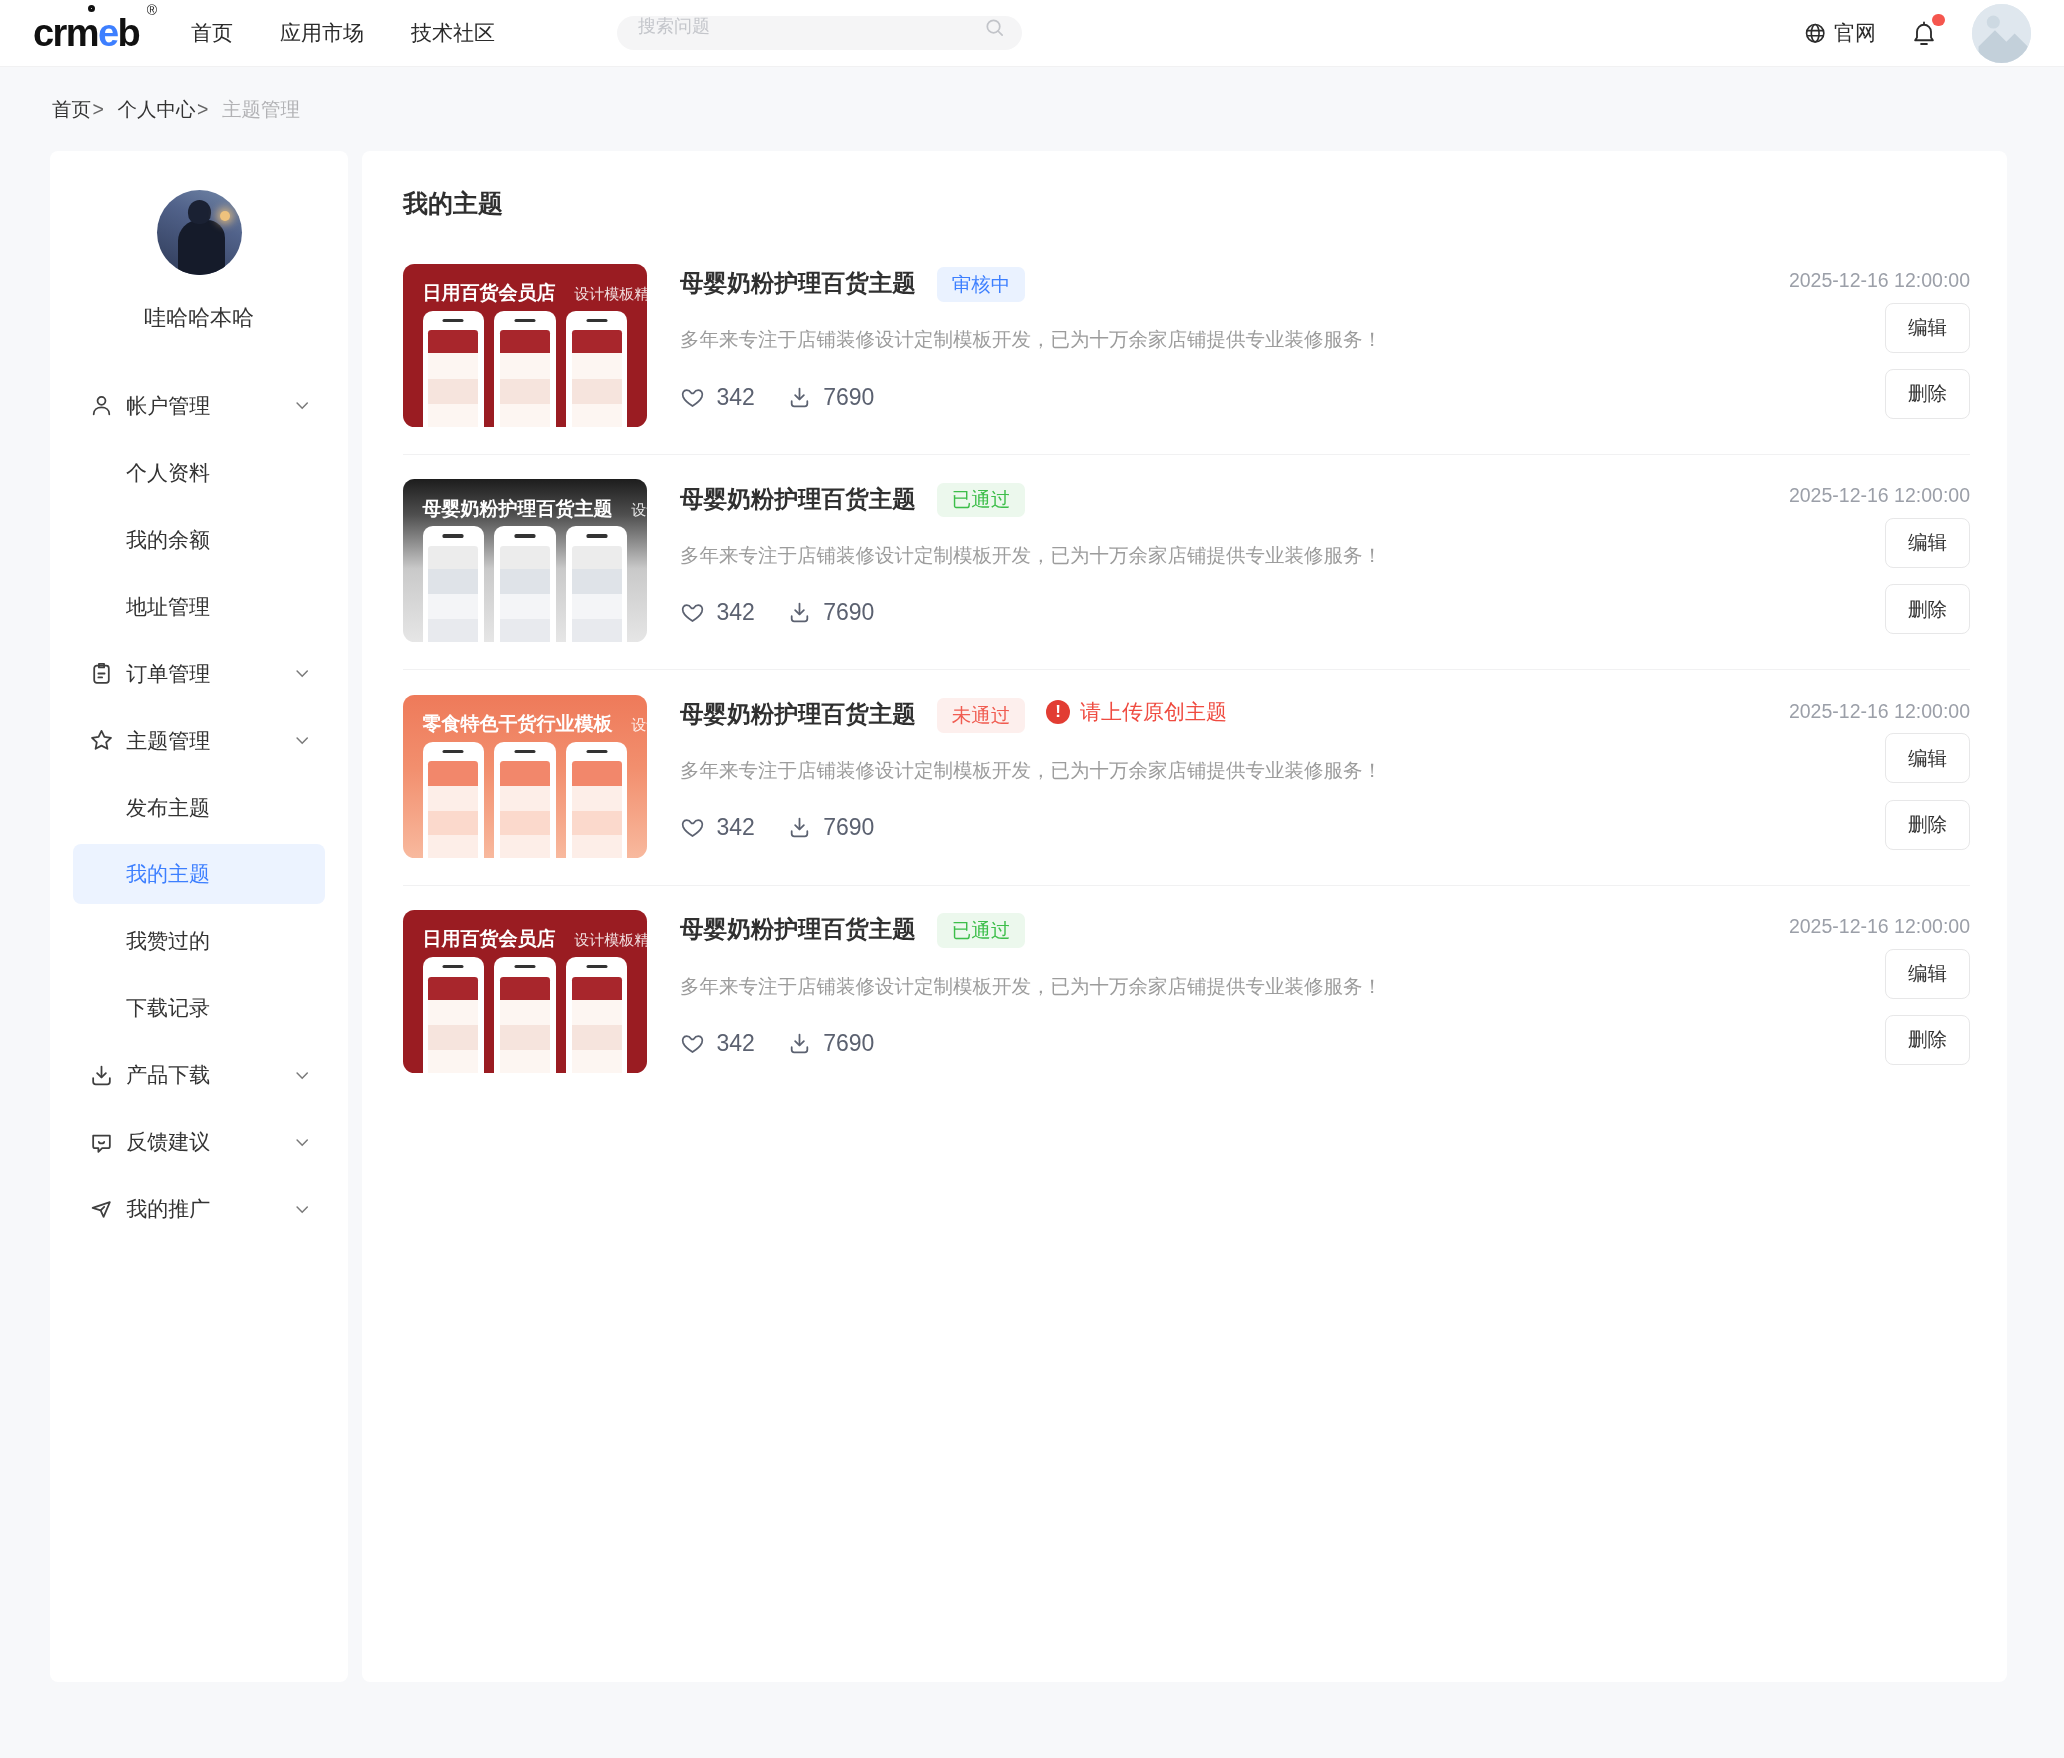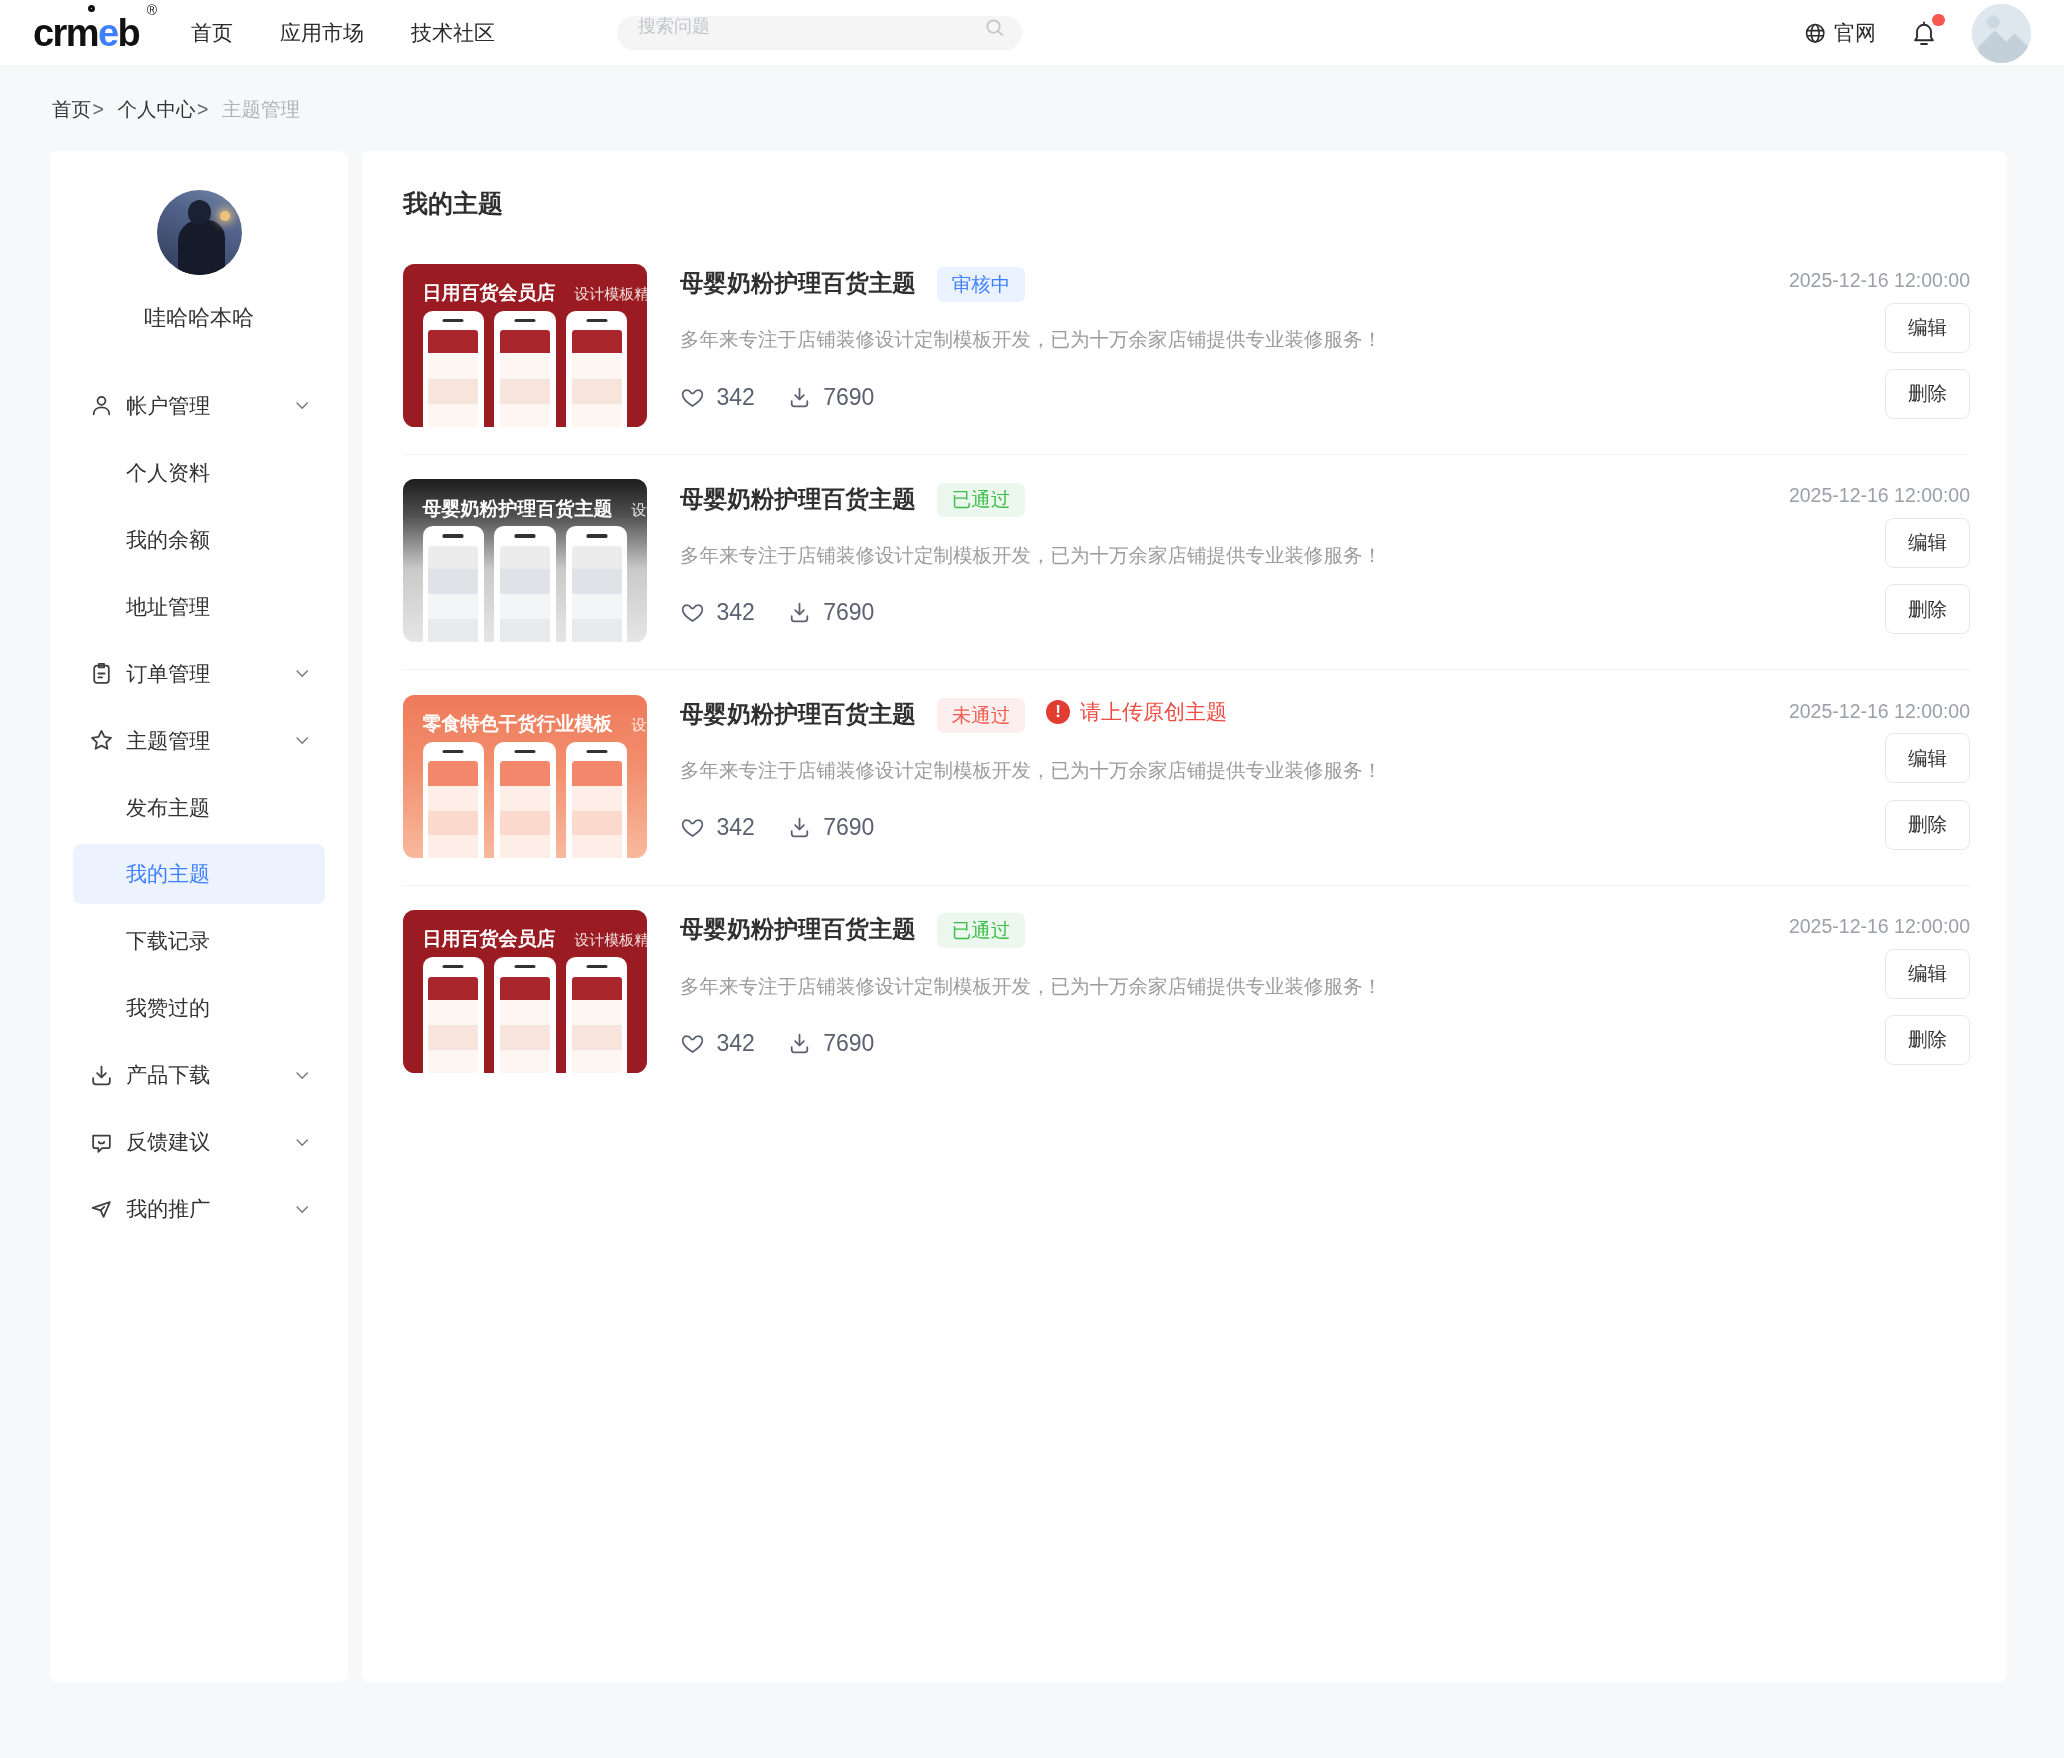--- a/index.html
+++ b/index.html
@@ -229,24 +229,24 @@
             <path d="M6 9.5l6 6 6-6"></path>
           </svg>
       </div>
       <div class="menu-sub">
         <span>发布主题</span>
       </div>
       <div class="menu-sub active">
         <span>我的主题</span>
       </div>
       <div class="menu-sub">
+        <span>我赞过的</span>
+      </div>
+      <div class="menu-sub">
         <span>下载记录</span>
-      </div>
-      <div class="menu-sub">
-        <span>我赞过的</span>
       </div>
 
       <div class="menu-group">
         <svg class="gicon" viewBox="0 0 24 24" fill="none" stroke="currentColor" stroke-width="1.7" stroke-linecap="round" stroke-linejoin="round">
           <path d="M12 3.5v10"></path>
             <path d="M7.8 9.7l4.2 4.2 4.2-4.2"></path>
           <path d="M4 14.5v3.6a2.4 2.4 0 0 0 2.4 2.4h11.2a2.4 2.4 0 0 0 2.4-2.4v-3.6"></path>
         </svg>
         <span>产品下载</span>
         <svg class="chev" viewBox="0 0 24 24" fill="none" stroke="currentColor" stroke-width="1.8" stroke-linecap="round">

